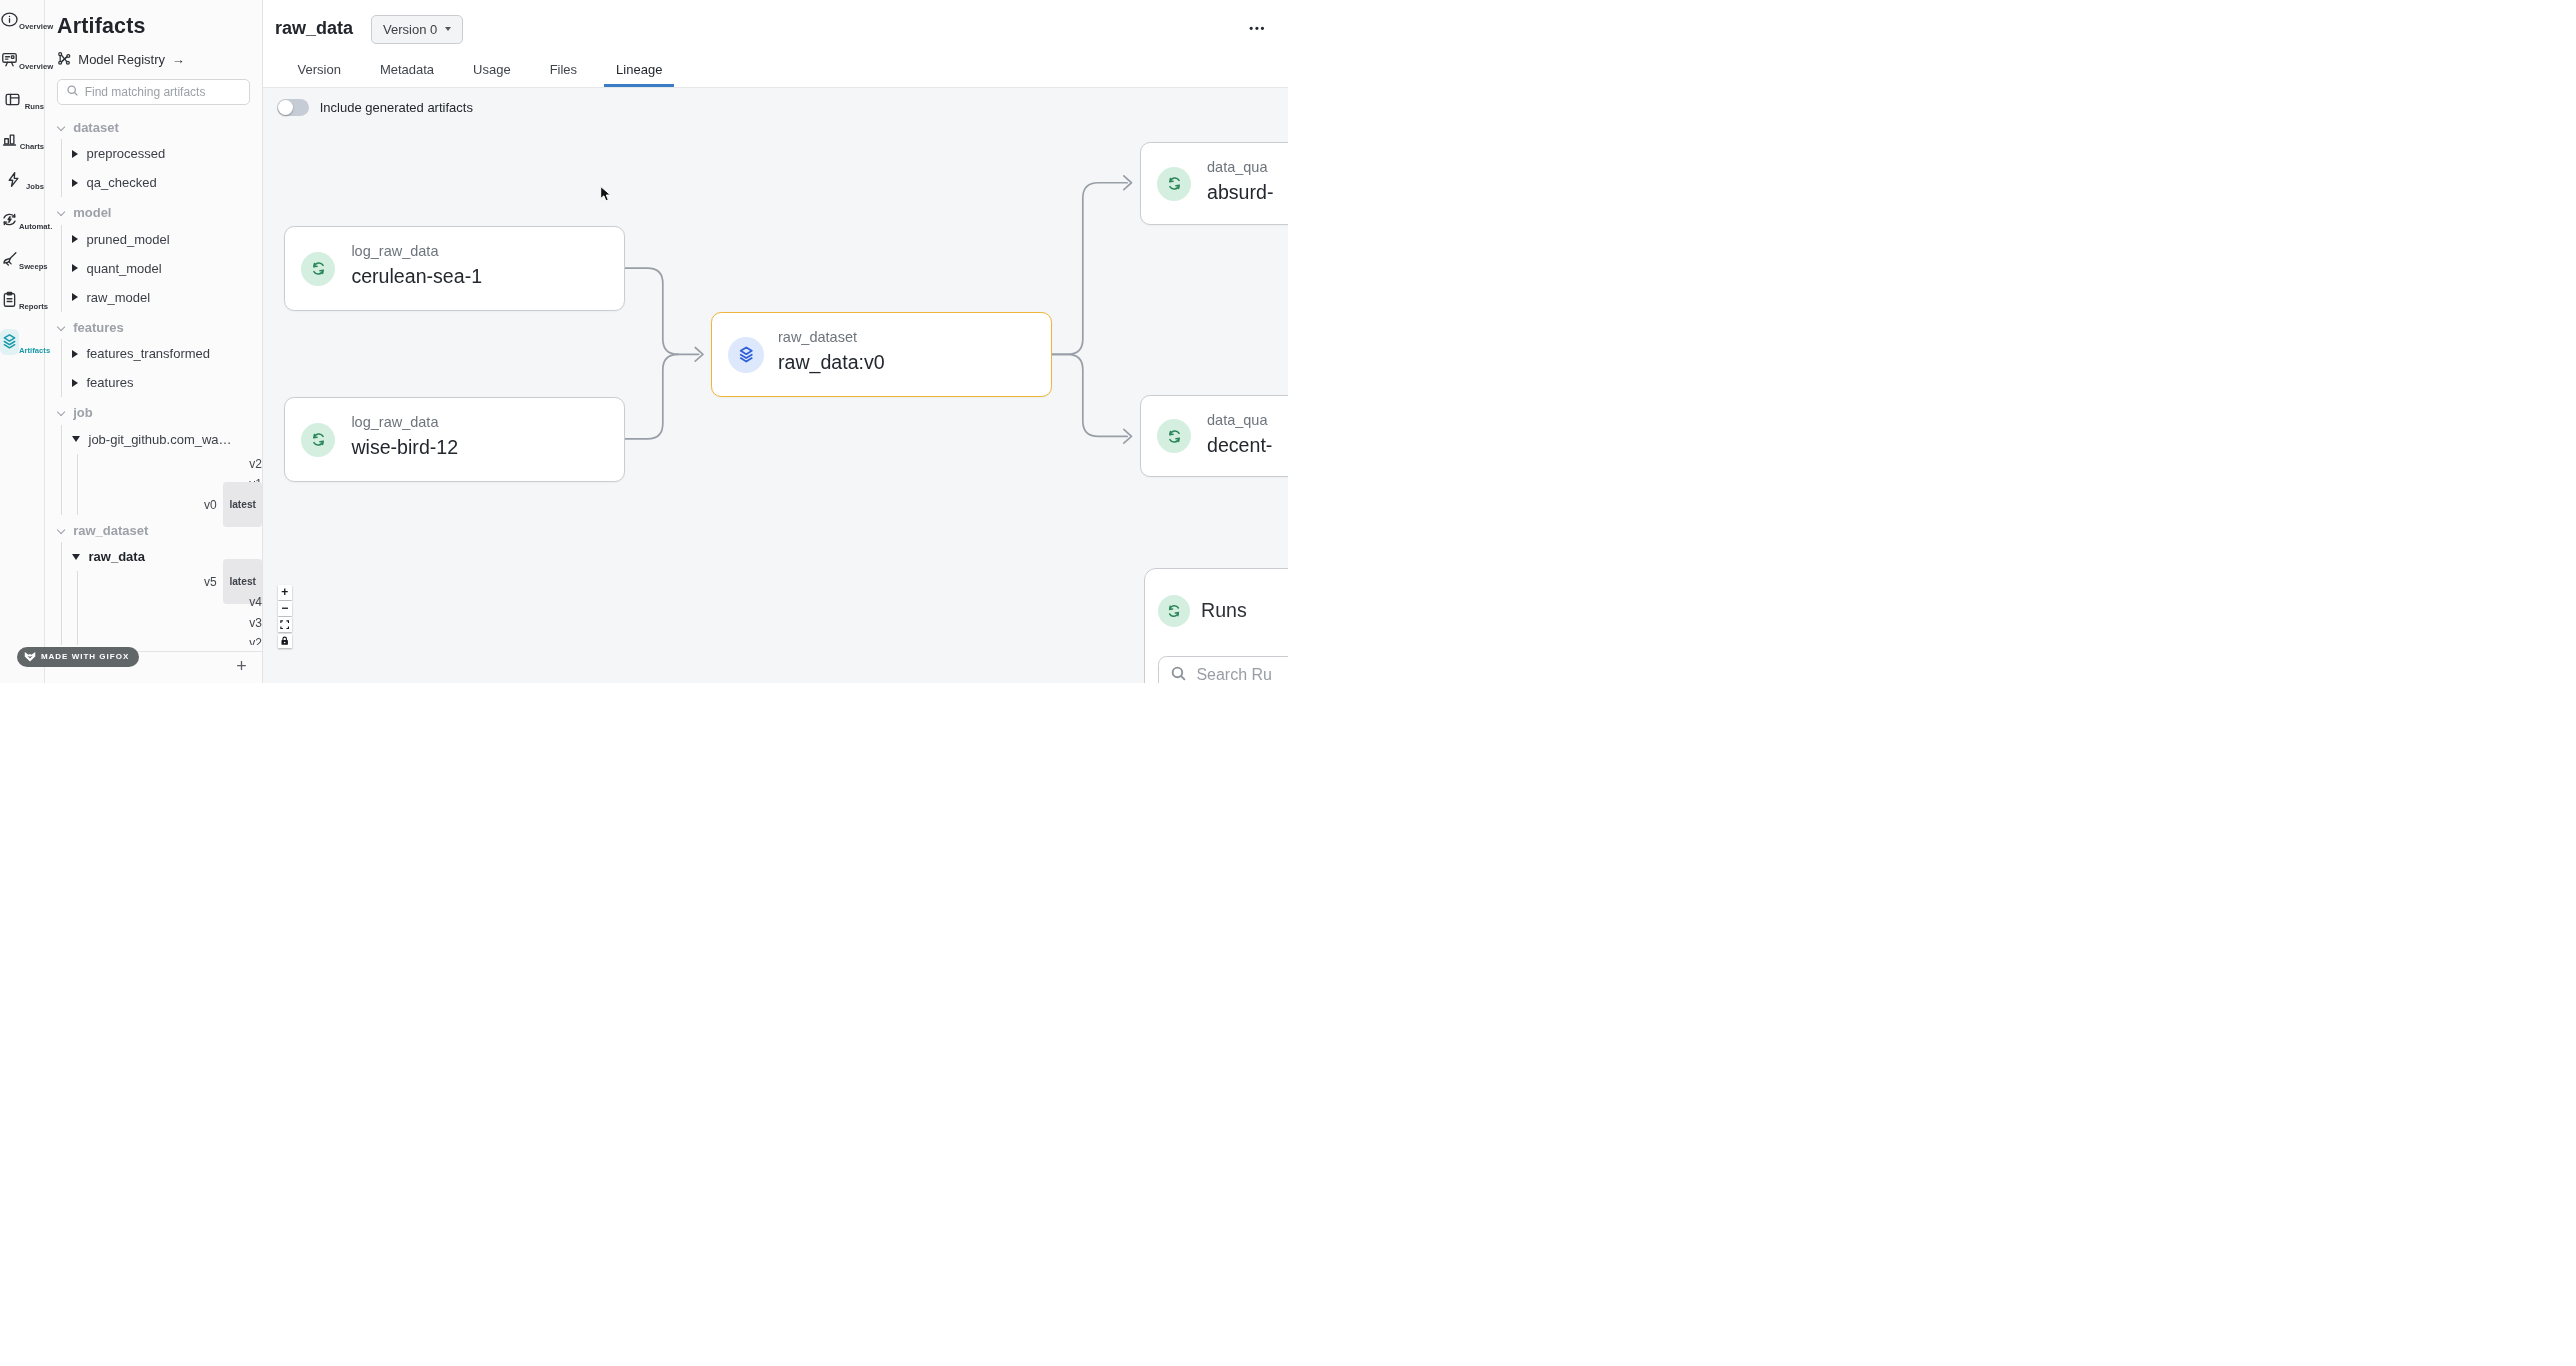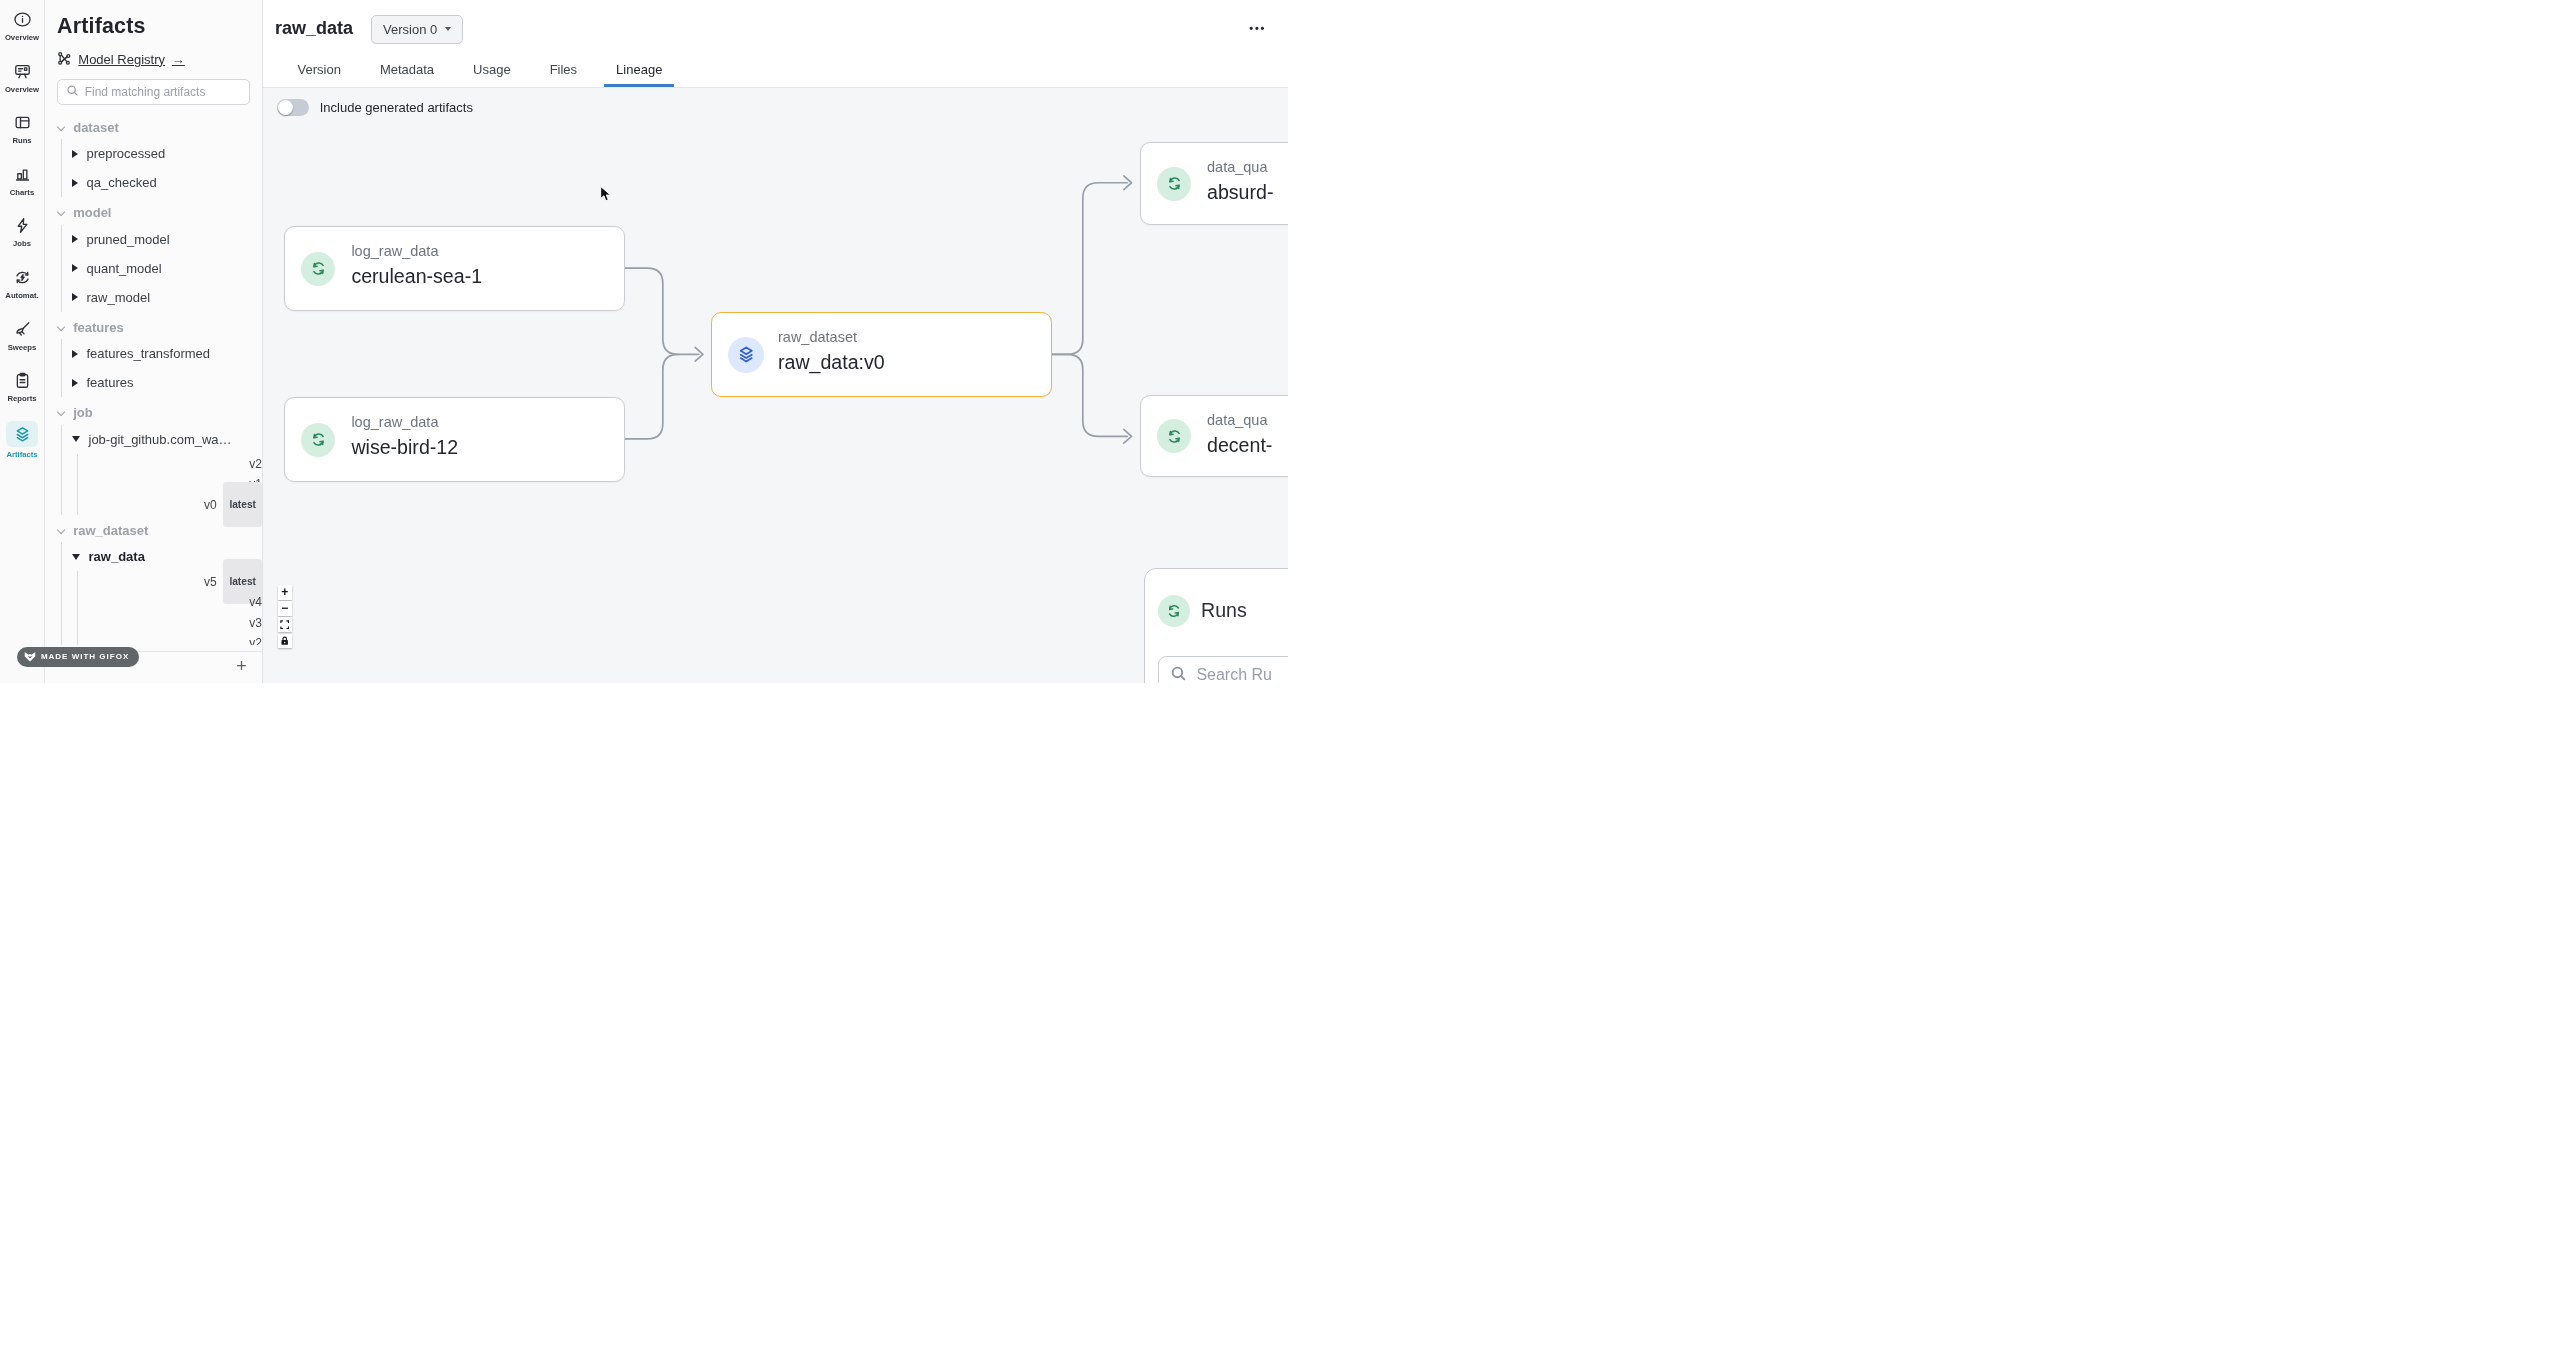--- a/index.html
+++ b/index.html
@@ -6,32 +6,32 @@
     --accent:#189aa8; --accent-bg:#e2f1f3; --tab-blue:#3a7cc6; --gold:#f0b43a;
     --green:#2b8659; --green-bg:#d4efe0; --blue:#2f5fd8; --blue-bg:#dde8fc;
     --node-border:#c9cdd2; --edge:#989fa8; --canvas:#f5f6f7;
   }
   *{box-sizing:border-box; margin:0; padding:0;}
   html,body{width:1288px;height:683px;overflow:hidden;}
   body{font-family:"Liberation Sans","DejaVu Sans",sans-serif;background:#fff;position:relative;color:#2b2f35;}
 
   
   .rail{position:absolute;left:0;top:0;bottom:0;width:45px;background:#fafafa;border-right:0.9px solid #e4e5e7;display:flex;flex-direction:column;align-items:center;padding-top:8.5px;z-index:5;}
-  .rail-item{display:flex;flex-direction:column;align-items:center;margin-bottom:18px;cursor:pointer;width:100%;}
+  .rail-item{display:flex;flex-direction:row;align-items:flex-end;margin-bottom:18px;cursor:pointer;width:100%;}
   .rail-item .ric{width:26px;height:22px;display:flex;align-items:center;justify-content:center;border-radius:6px;}
   .rail-item .rlb{font-size:7.7px;margin-top:2.6px;color:#33373d;font-weight:600;}
   .rail-item.active .ric{background:var(--accent-bg);width:32px;height:26px;}
   .rail-item.active .rlb{color:var(--accent);}
   .rail svg{stroke:#2f3338;fill:none;stroke-width:1.7;stroke-linecap:round;stroke-linejoin:round;}
   .rail-item.active svg{stroke:var(--accent);}
 
   
   .sidebar{position:absolute;left:45px;top:0;bottom:0;width:218px;background:#fbfbfc;border-right:0.9px solid #e2e3e5;z-index:4;}
   .sb-title{font-size:21.4px;font-weight:700;color:#21252b;margin:13.7px 0 0 12px;letter-spacing:0.2px;}
-  .registry{display:flex;align-items:center;gap:6.8px;margin:12px 0 0 12px;font-size:13px;color:#2e3237;cursor:pointer;text-decoration:underline;}
+  .registry{display:flex;align-items:center;gap:6.8px;margin:12px 0 0 12px;font-size:13px;color:#2e3237;cursor:pointer;}
   .registry svg{stroke:#2e3237;fill:none;stroke-width:1.4;}
   .sb-search{display:flex;align-items:center;gap:6px;margin:11px 12px 0 12px;height:26px;border:0.9px solid #d5d7da;border-radius:5.1px;background:#fff;padding:0 7.7px;}
   .sb-search input{border:none;outline:none;flex:1;font-size:12px;color:#3a3e45;background:transparent;font-family:inherit;}
   .sb-search input::placeholder{color:#9ca1a8;}
   .tree{margin-top:10.2px;position:relative;height:530px;overflow:hidden;}
   .trow{position:relative;display:flex;align-items:center;cursor:pointer;}
   .trow .guide1{position:absolute;left:16px;top:0;bottom:0;width:0.9px;background:#dcdcde;}
   .trow .guide2{position:absolute;left:32px;top:0;bottom:0;width:0.9px;background:#dcdcde;}
   .trow.group{height:24px;margin-top:3.4px;padding-left:12px;gap:7.7px;}
   .trow.group:first-child{margin-top:0;}

